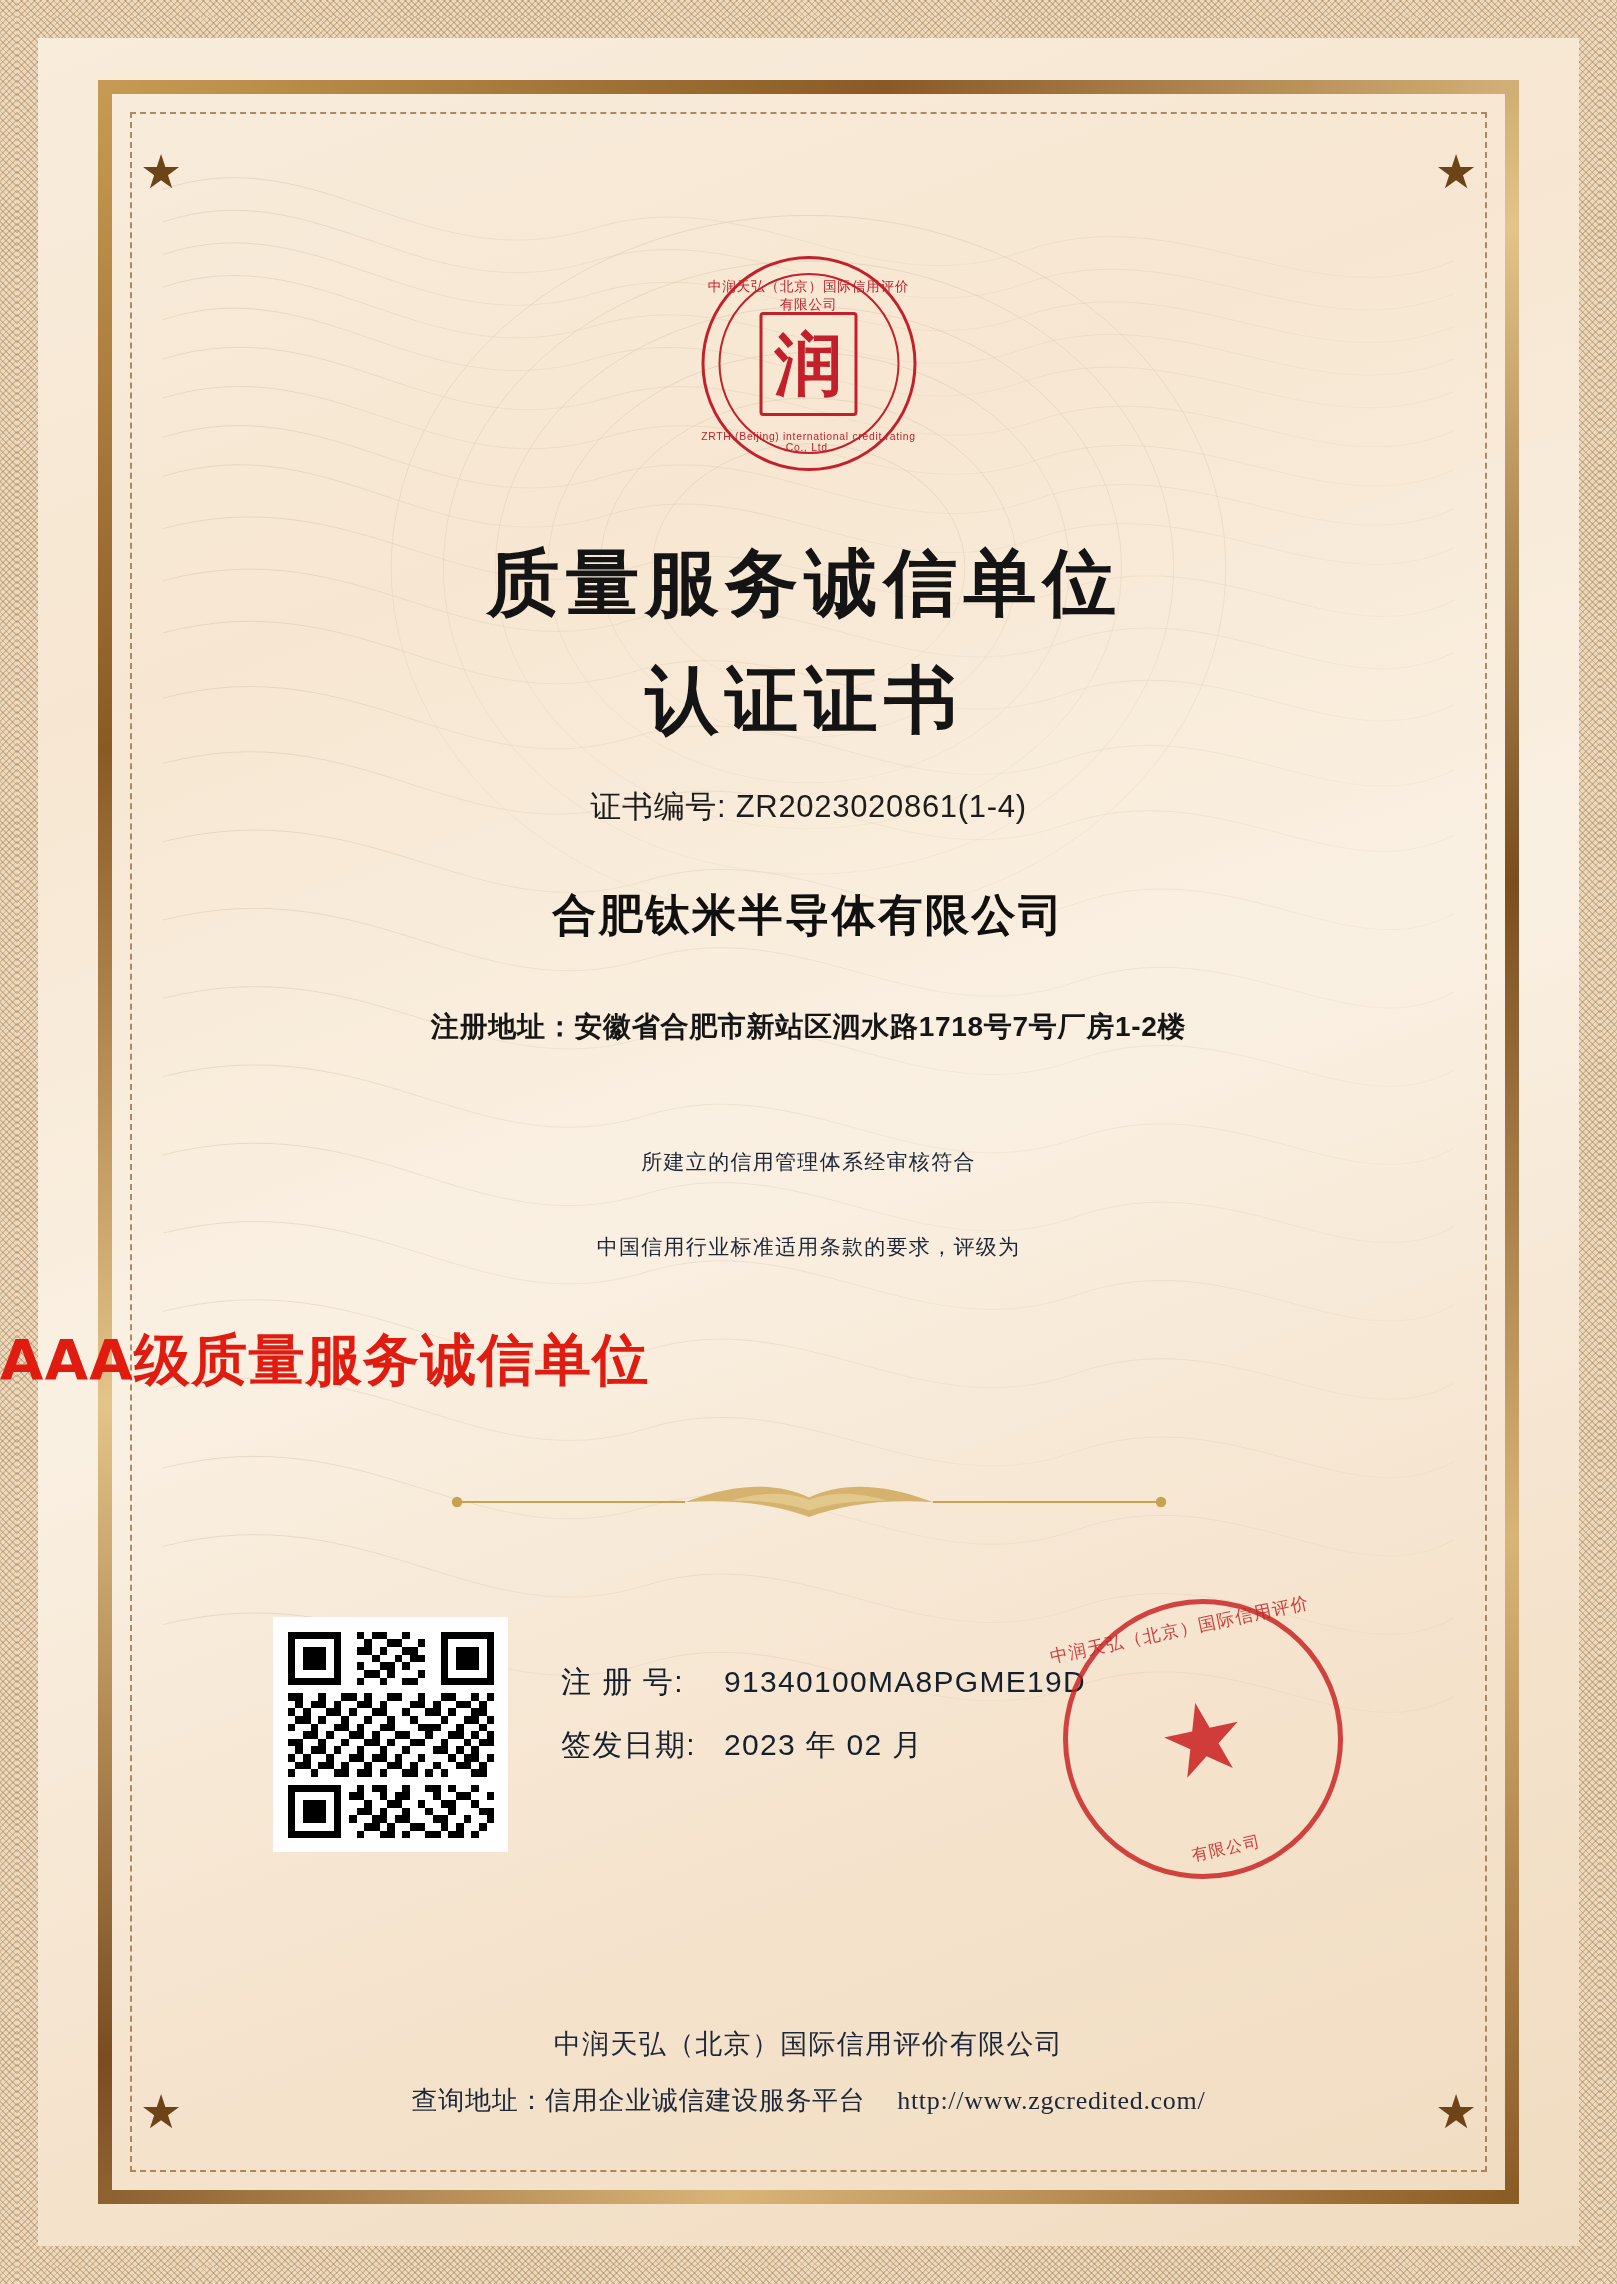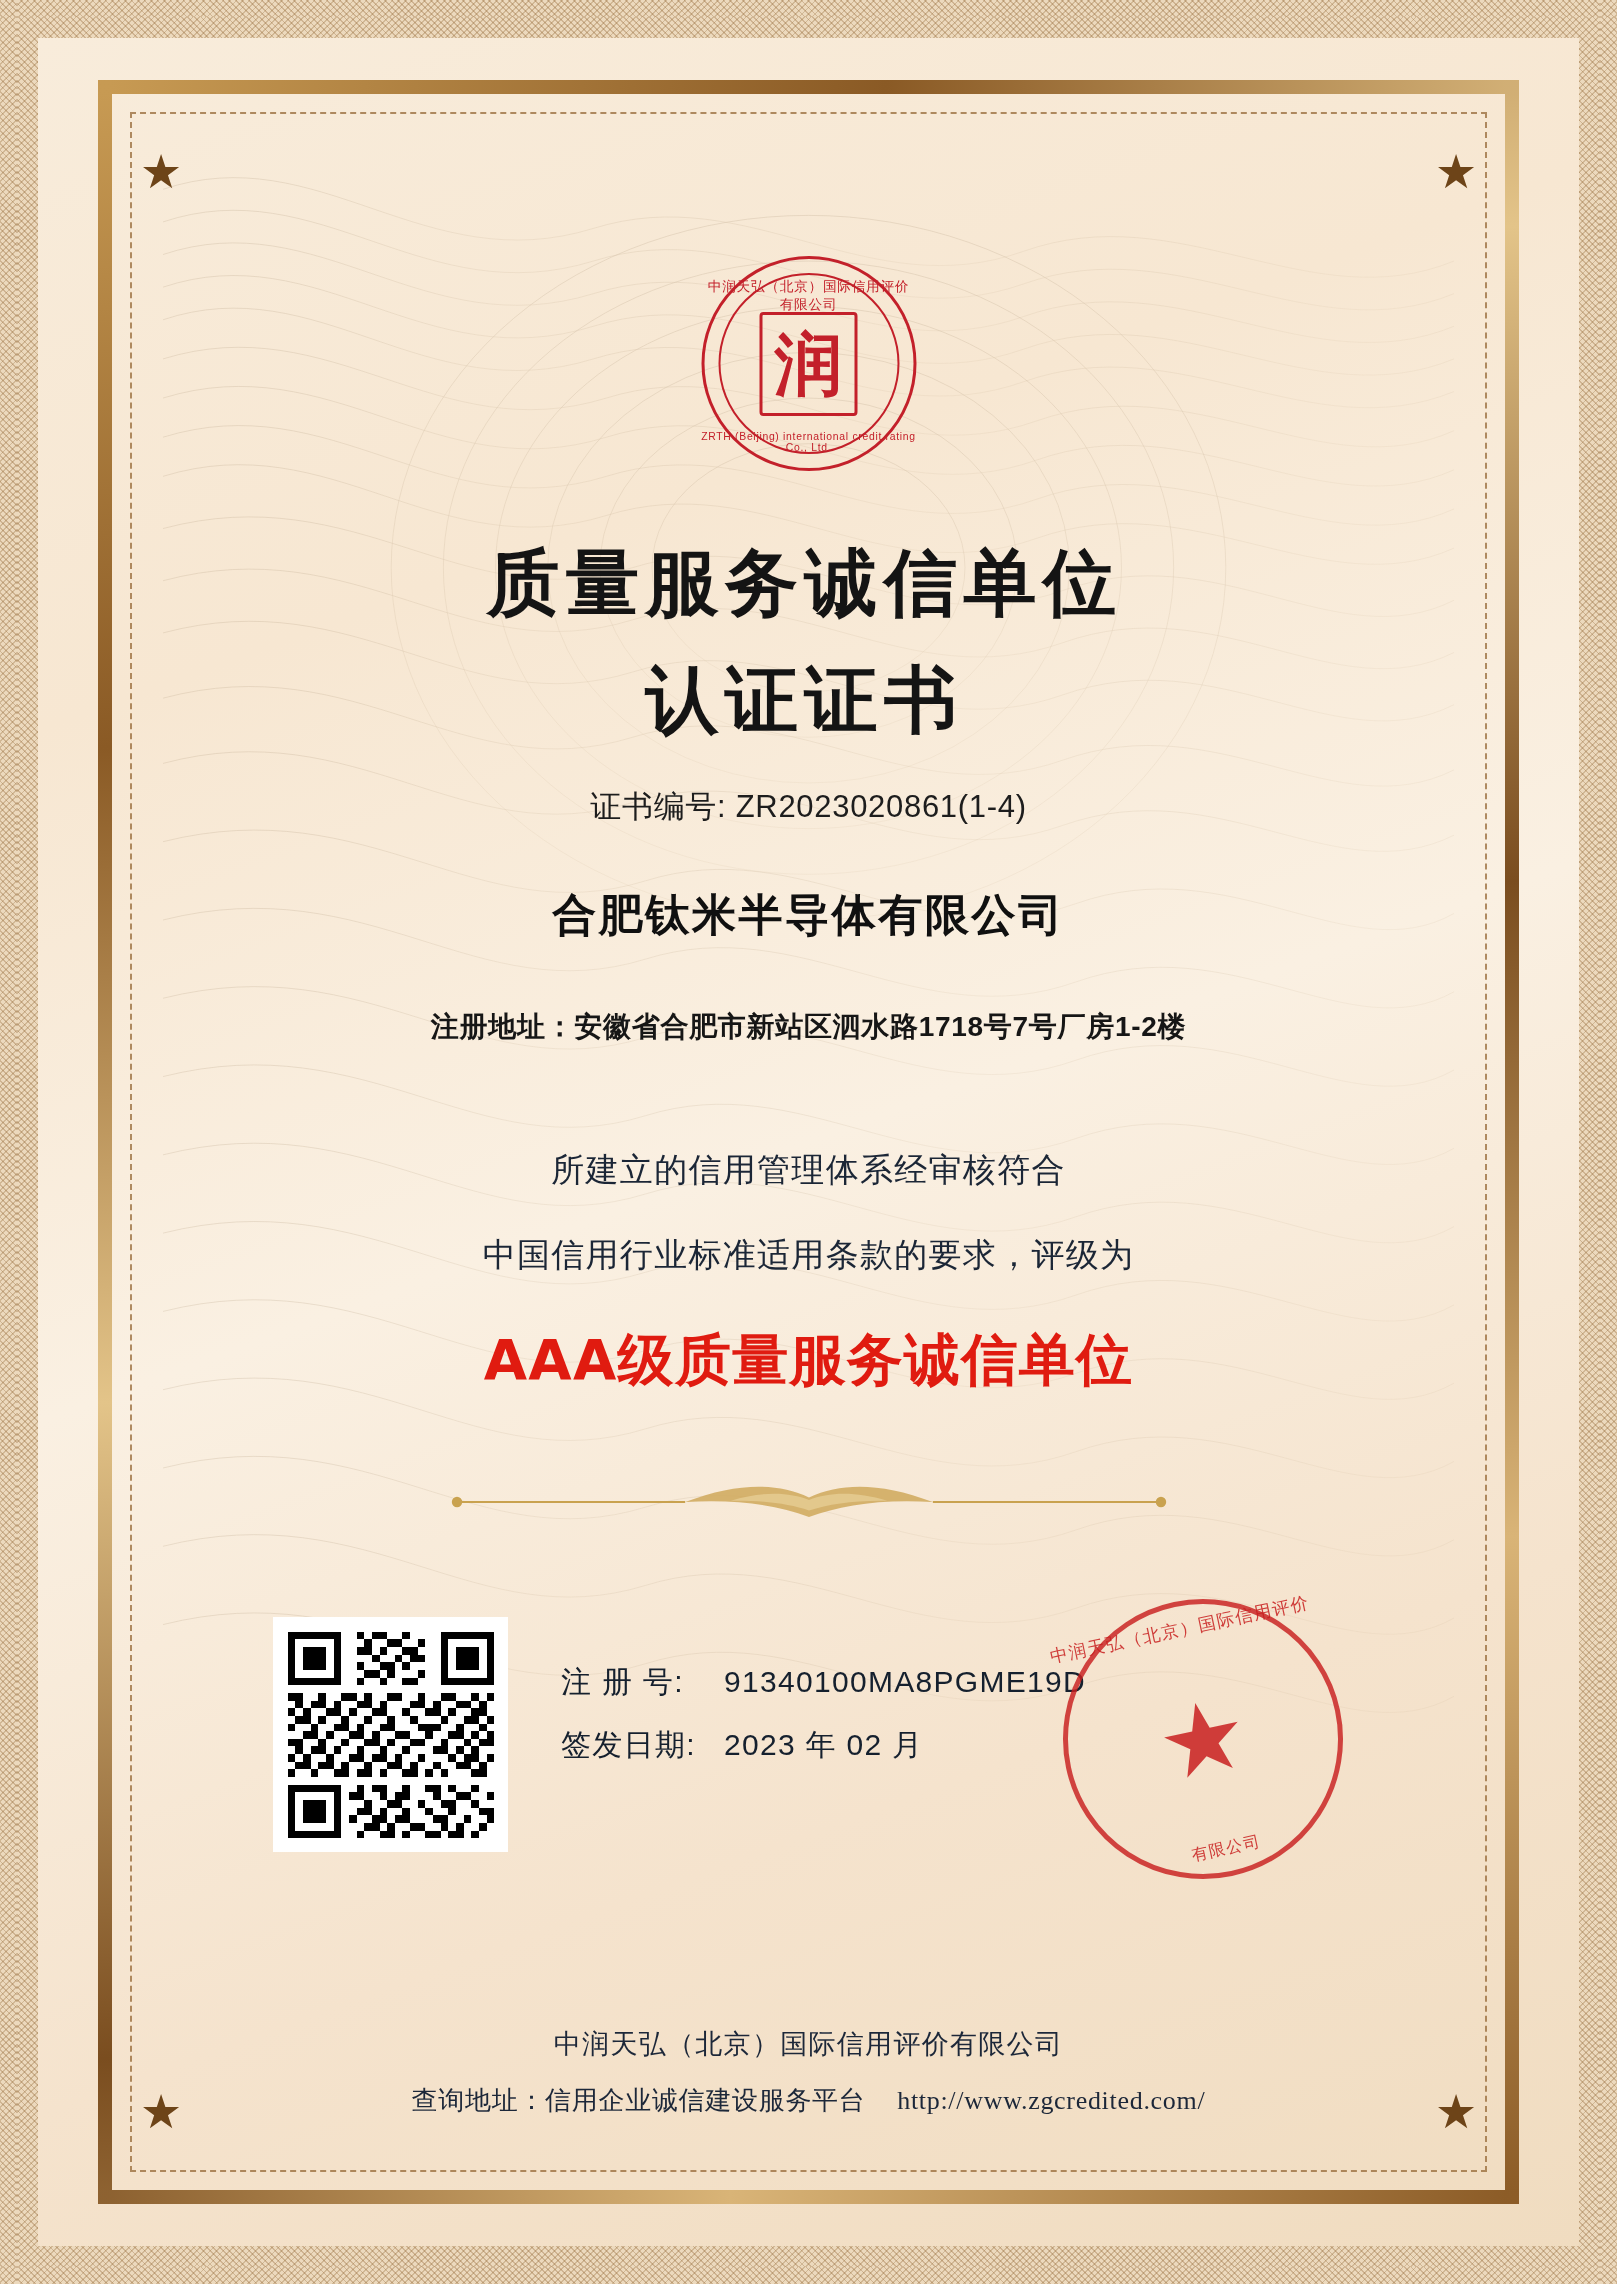--- a/index.html
+++ b/index.html
@@ -173,32 +173,31 @@
     font-size: 28px;
     font-weight: bold;
     color: #161616;
     letter-spacing: 0.7px;
   }
 
   .body-line {
     position: absolute;
     left: 0; right: 0;
     text-align: center;
-    font-size: 33px;
+    font-size: 21px;
     color: #1b2636;
     letter-spacing: 1.3px;
   }
   .body-1 { top: 1148px; }
   .body-2 { top: 1233px; }
 
   .grade {
     position: absolute;
     left: 0; right: 0;
     top: 1323px;
-    text-align: center;
     font-family: "DejaVu Sans", sans-serif;
     font-weight: bold;
     font-size: 56px;
     letter-spacing: 1.3px;
     color: #e01b10;
   }
 
   
   .divider {
     position: absolute;

